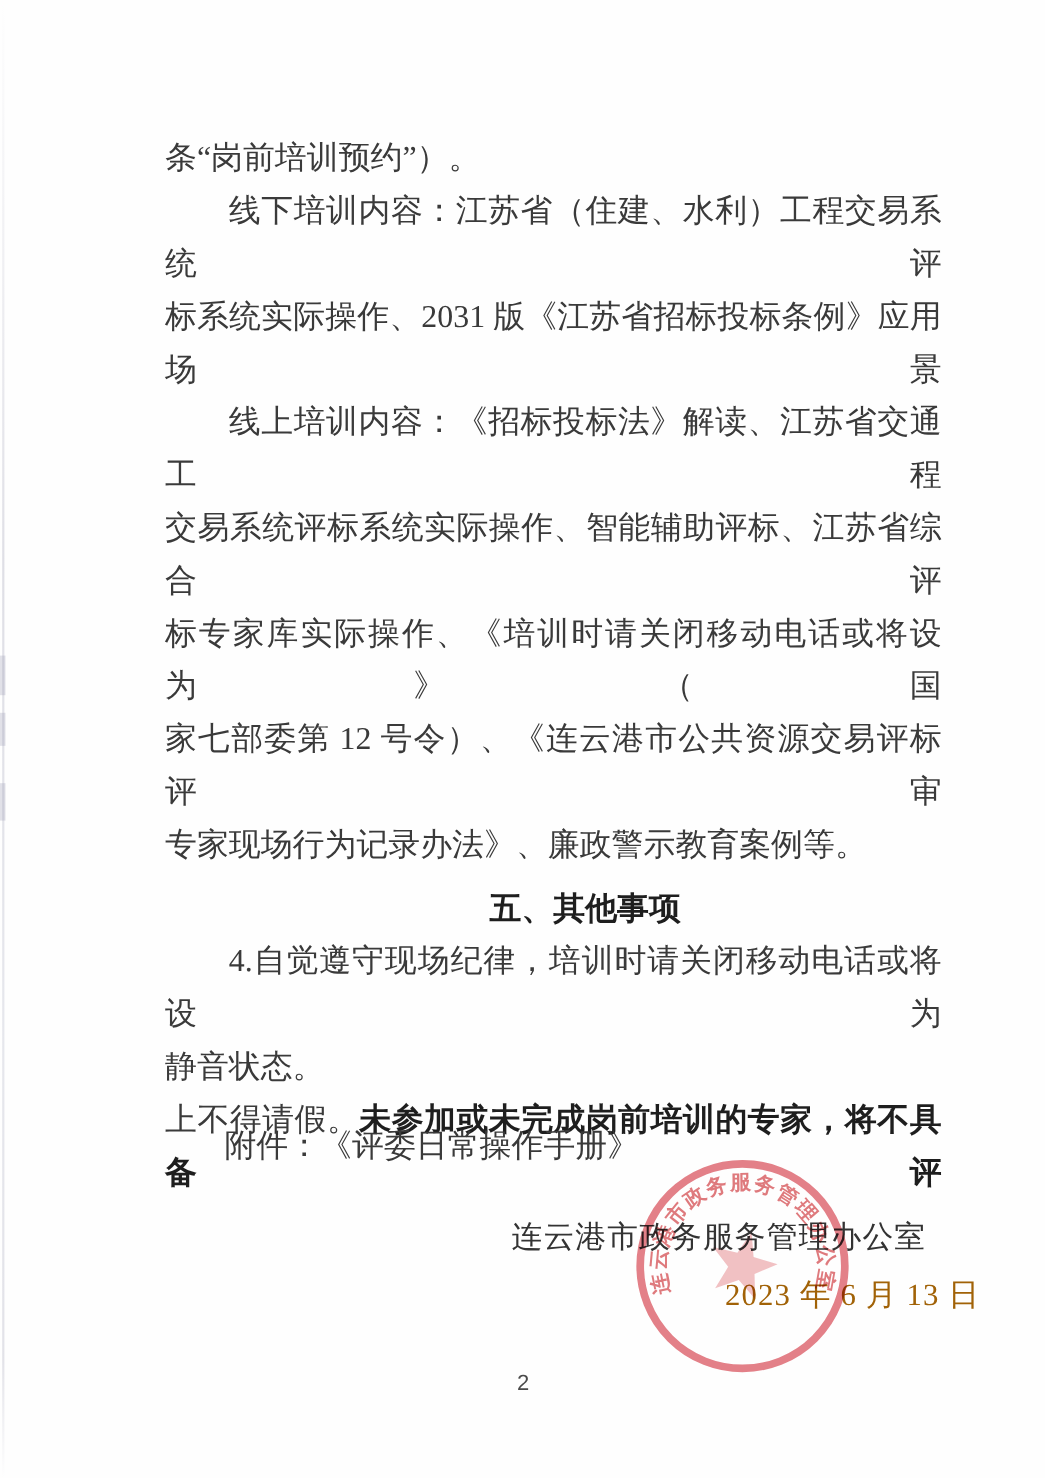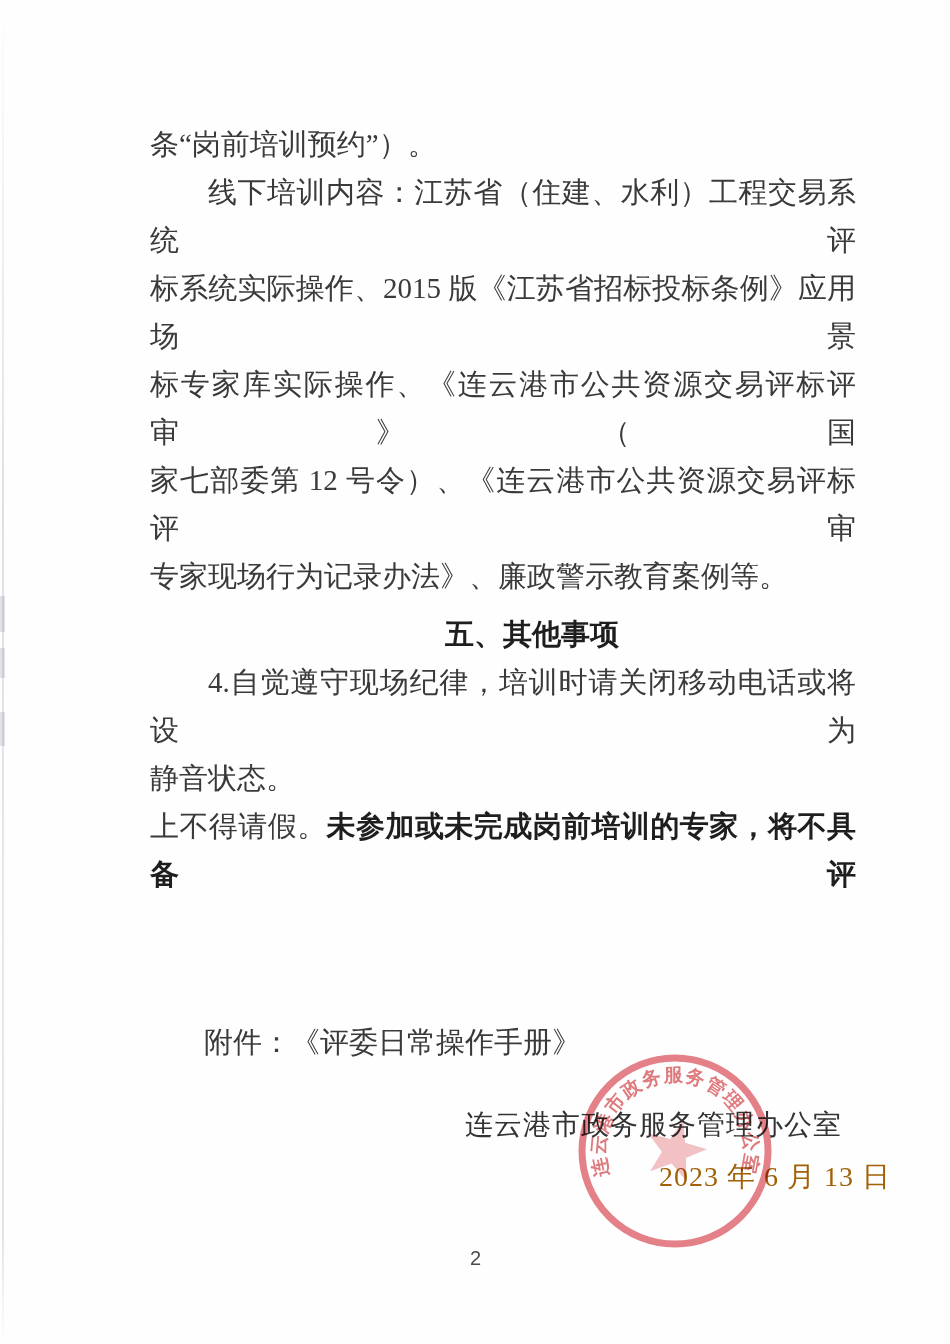--- a/index.html
+++ b/index.html
@@ -74,22 +74,24 @@
 <div class="page">
 
   <div class="edge-line"></div>
   <div class="edge-tick t1"></div>
   <div class="edge-tick t2"></div>
   <div class="edge-tick t3"></div>
 
   <div class="doc-lines">
       <div class="line"><span class="seg">条“岗前培训预约”）。</span></div>
       <div class="line indent justify"><span class="seg">线下培训内容：江苏省（住建、水利）工程交易系统评</span></div>
-      <div class="line justify"><span class="seg">标系统实际操作、2015 版《江苏省招标投标条例》应用场景</span></div>
-      <div class="line justify"><span class="seg">标专家库实际操作、《连云港市公共资源交易评标评审》（国</span></div>
+      <div class="line justify"><span class="seg">标系统实际操作、2031 版《江苏省招标投标条例》应用场景</span></div>
+      <div class="line indent justify"><span class="seg">线上培训内容：《招标投标法》解读、江苏省交通工程</span></div>
+      <div class="line justify"><span class="seg">交易系统评标系统实际操作、智能辅助评标、江苏省综合评</span></div>
+      <div class="line justify"><span class="seg">标专家库实际操作、《培训时请关闭移动电话或将设为》（国</span></div>
       <div class="line justify"><span class="seg">家七部委第 12 号令）、《连云港市公共资源交易评标评审</span></div>
       <div class="line"><span class="seg">专家现场行为记录办法》、廉政警示教育案例等。</span></div>
       <div class="line indent heading gap"><span class="seg bold">五、其他事项</span></div>
       <div class="line indent justify"><span class="seg">4.自觉遵守现场纪律，培训时请关闭移动电话或将设为</span></div>
       <div class="line"><span class="seg">静音状态。</span></div>
       <div class="line justify"><span class="seg">上不得请假。</span><span class="seg bold">未参加或未完成岗前培训的专家，将不具备评</span></div>
     </div>
 
   <div class="attachment">附件：《评委日常操作手册》</div>
 

